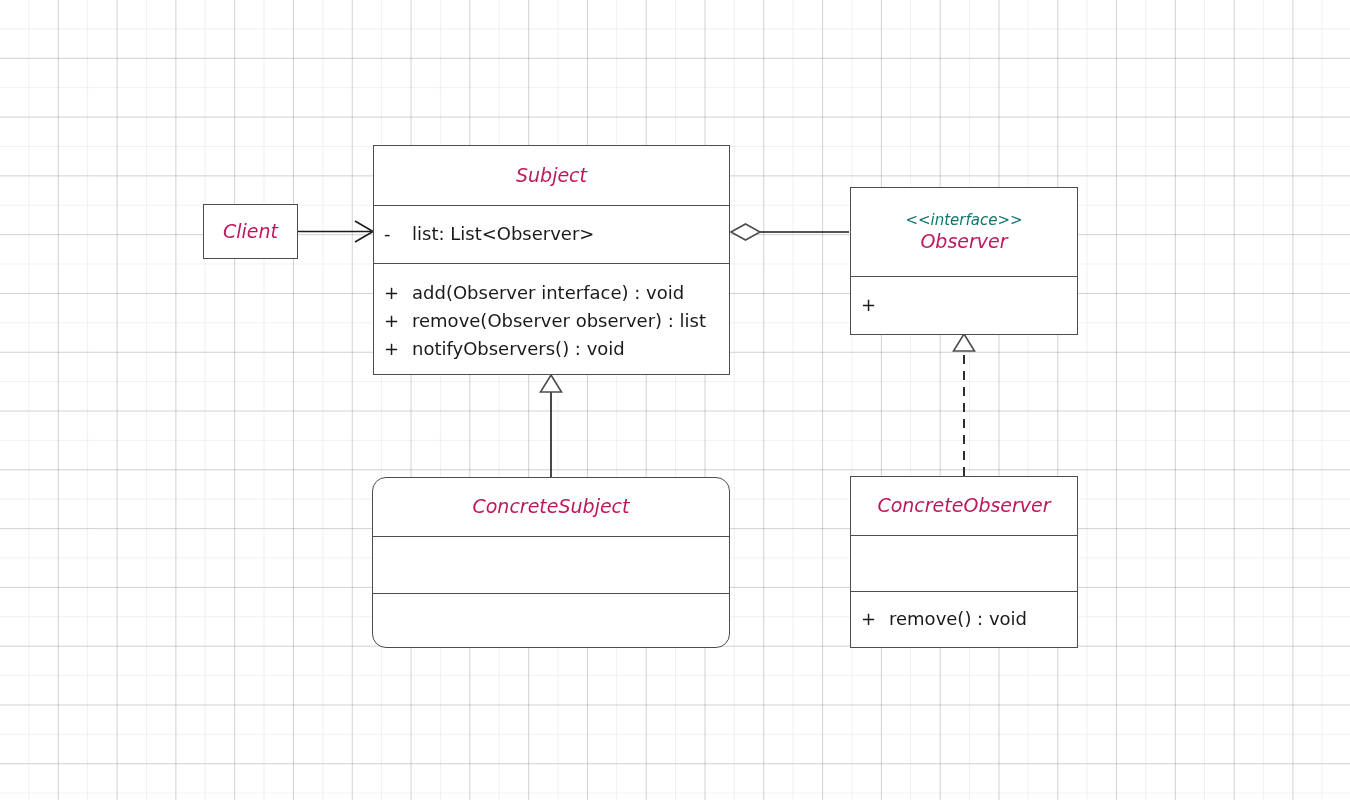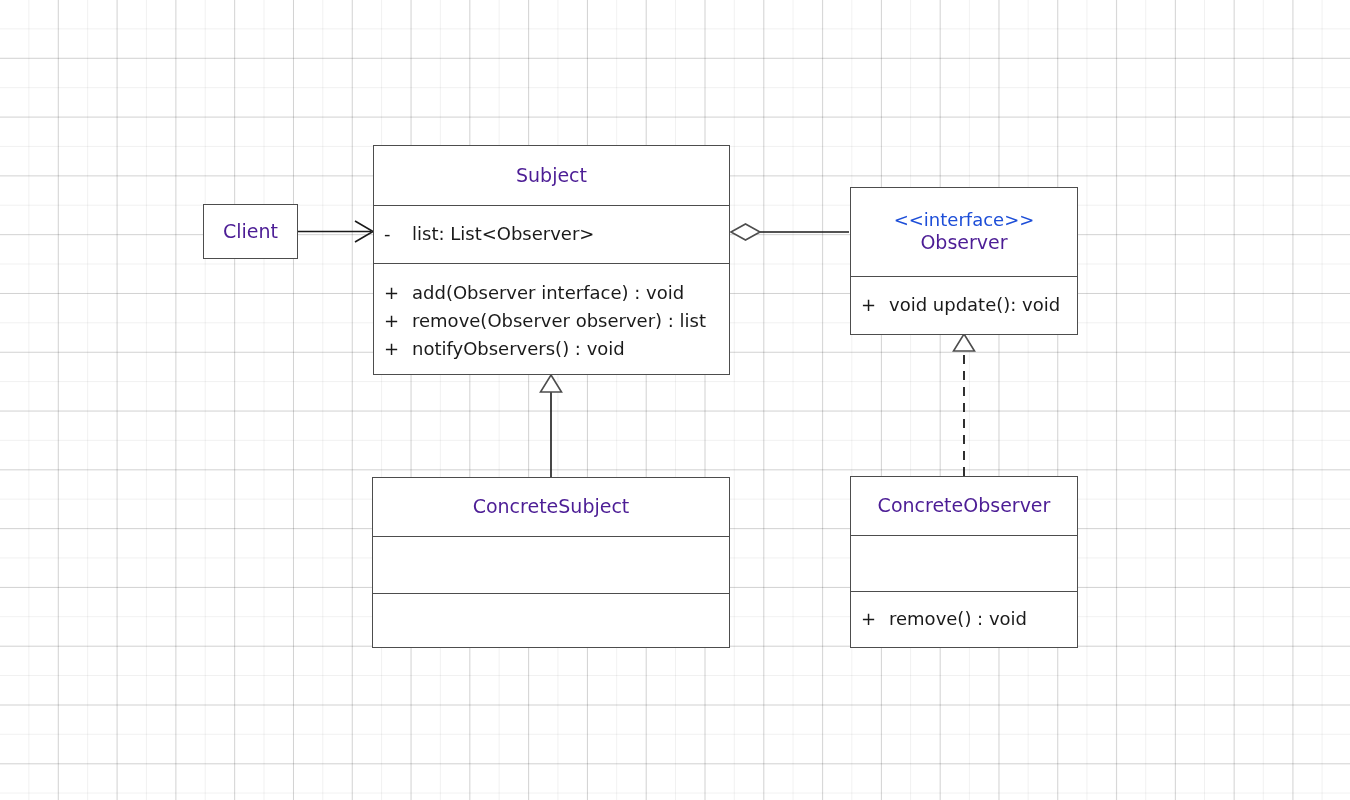--- a/index.html
+++ b/index.html
@@ -56,29 +56,31 @@
   .cmp-name {
     align-items: center;
     text-align: center;
   }
   .cmp-body {
     align-items: flex-start;
   }
 
   .class-title {
     font-size: 19px;
-    color: #4c1d95;
+    color: #be185d;
     line-height: 1.25;
     white-space: nowrap;
+    font-style: italic;
   }
   .stereotype {
-    font-size: 18px;
-    color: #1d4ed8;
+    font-size: 15px;
+    color: #0f766e;
     line-height: 1.25;
     white-space: nowrap;
+    font-style: italic;
   }
 
   .member {
     display: flex;
     align-items: baseline;
     font-size: 18px;
     color: #1a1a1a;
     line-height: 1.56;
     white-space: nowrap;
   }
@@ -192,26 +194,25 @@
   <div class="uml-class" style="left:850px; top:187px; width:228px; height:148px;">
 
     <div class="compartment cmp-name" style="height:88px;">
       <div class="stereotype">&lt;&lt;interface&gt;&gt;</div>
       <div class="class-title">Observer</div>
     </div>
 
     <div class="compartment cmp-body" style="flex:1 1 auto;">
       <div class="member">
         <span class="vis">+</span>
-        <span class="sig">void update(): void</span>
-      </div>
-    </div>
-  </div>
-
-  <div class="uml-class" style="left:372px; top:477px; width:358px; height:171px;">
+      </div>
+    </div>
+  </div>
+
+  <div class="uml-class" style="left:372px; top:477px; width:358px; height:171px;border-radius:14px;">
 
     <div class="compartment cmp-name" style="height:58px;">
       <div class="class-title">ConcreteSubject</div>
     </div>
 
     <div class="compartment cmp-body" style="height:57px;"></div>
 
     <div class="compartment cmp-body" style="flex:1 1 auto;"></div>
   </div>
 

